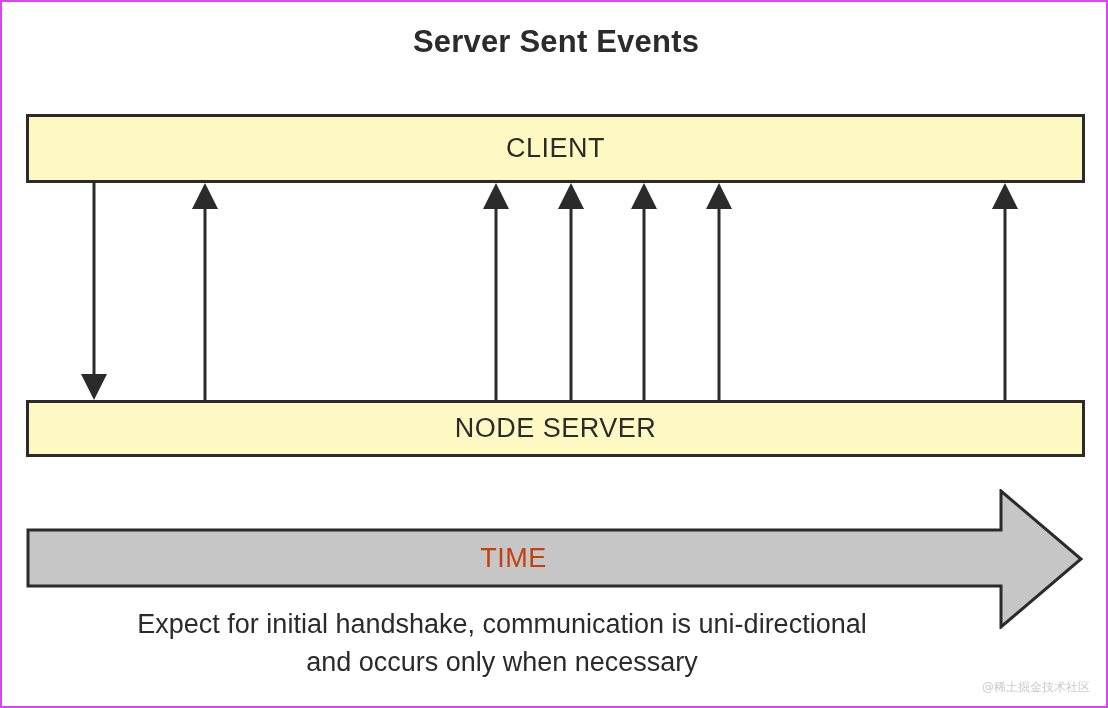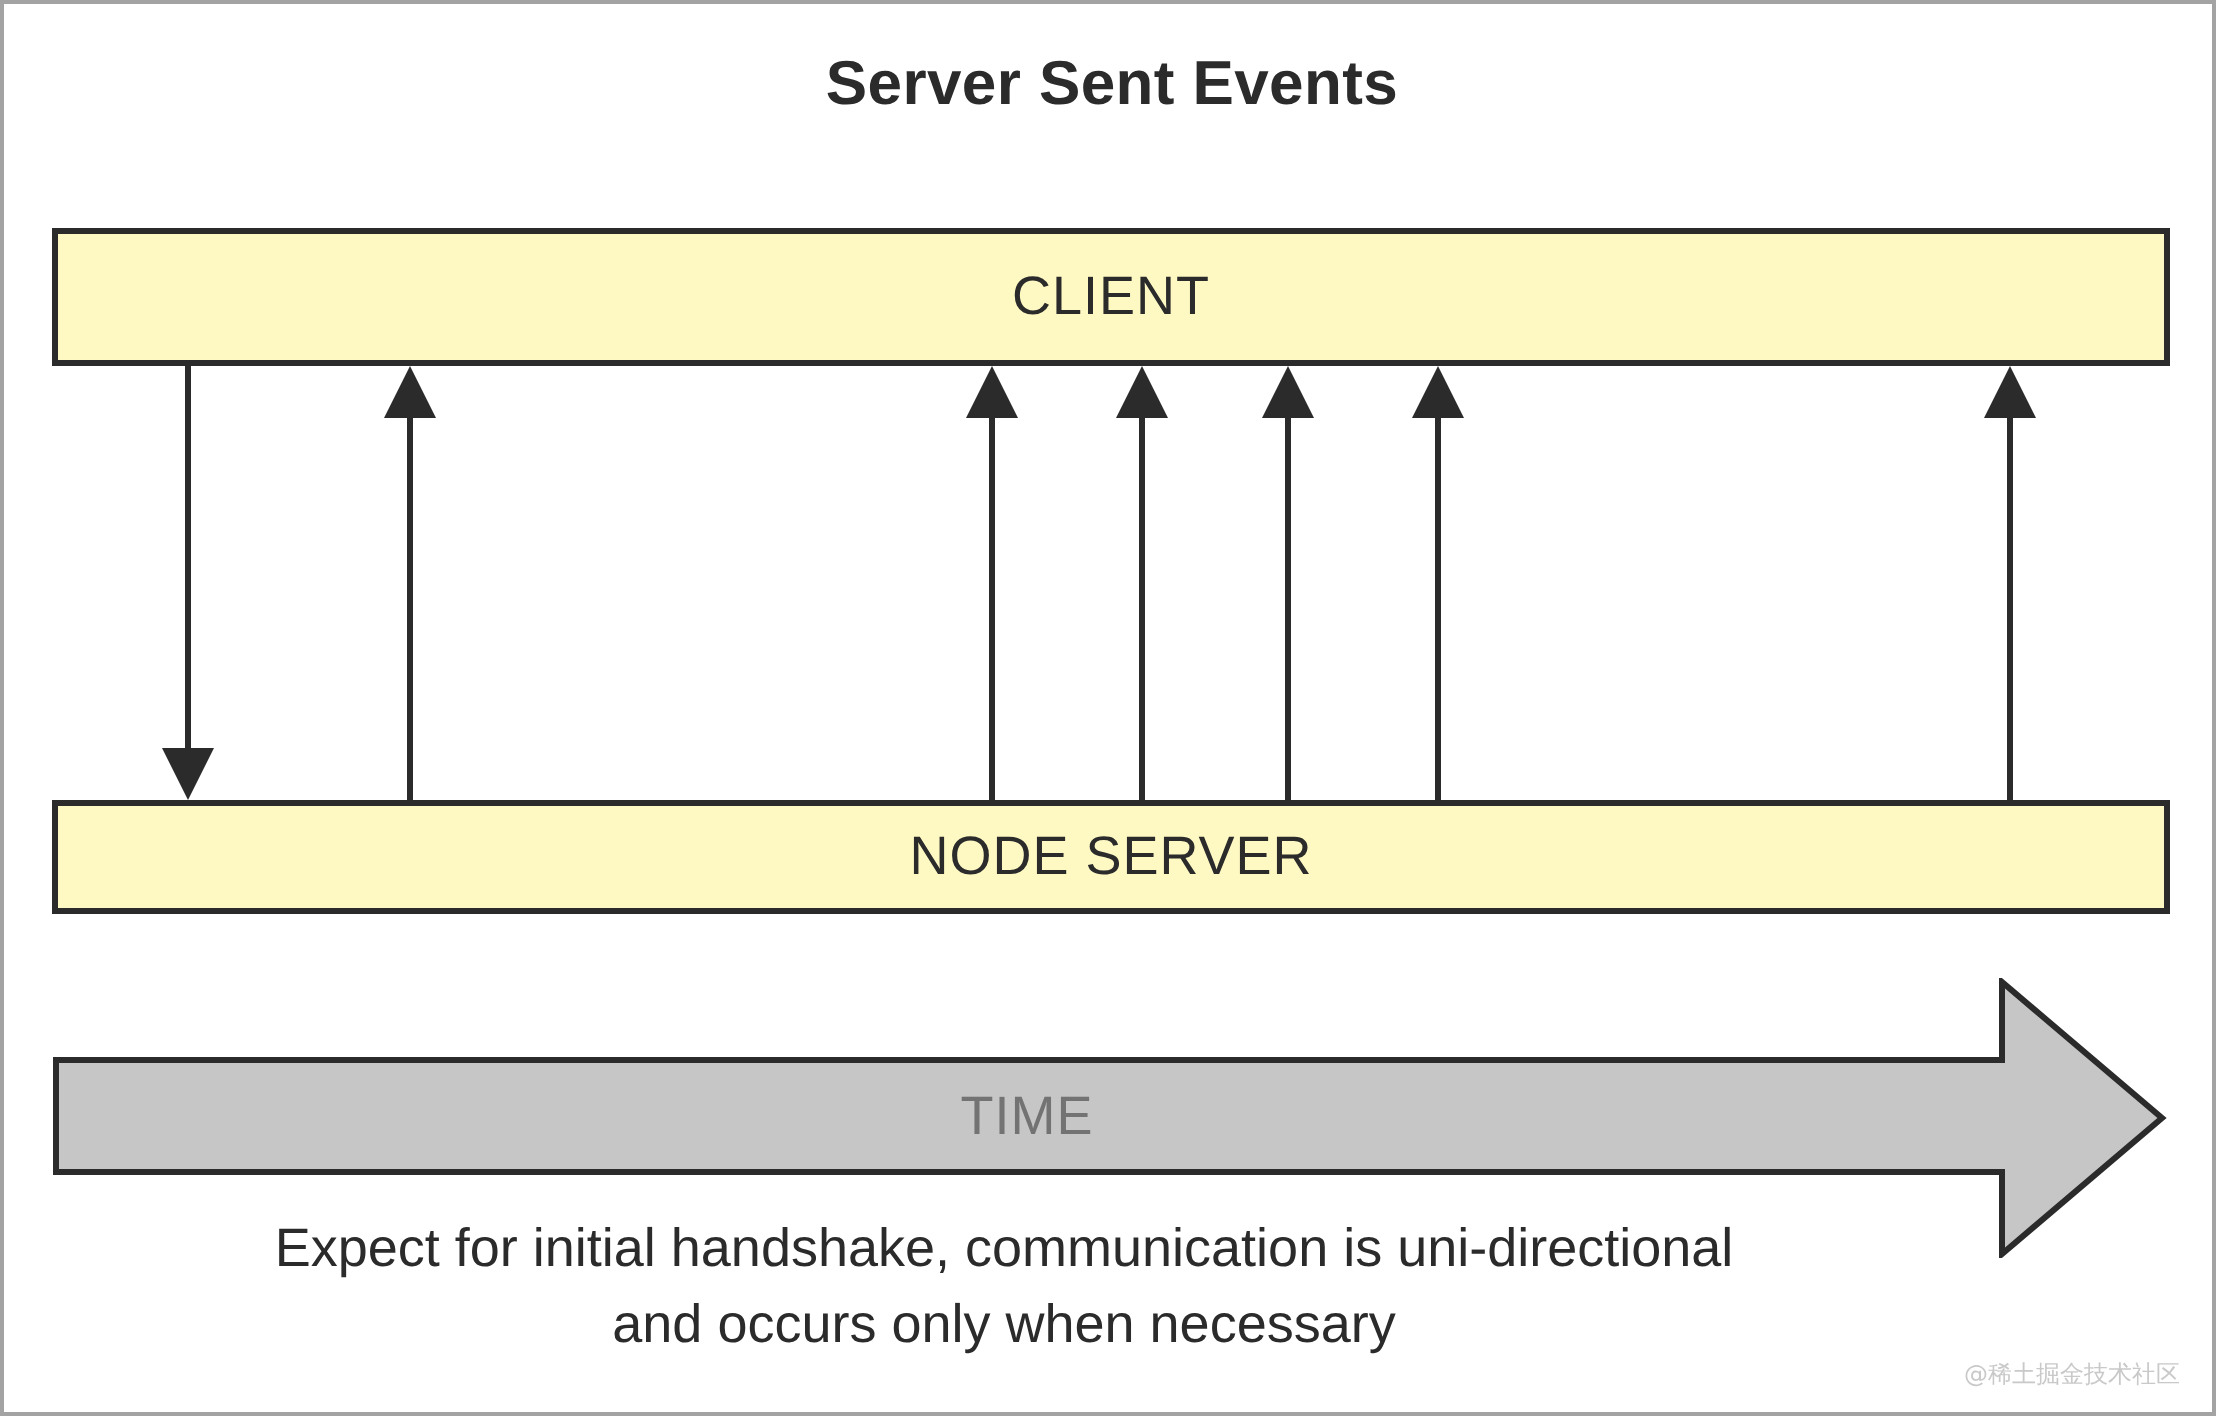--- a/index.html
+++ b/index.html
@@ -9,21 +9,21 @@
   }
   body {
     font-family: "Liberation Sans", sans-serif;
   }
   #canvas {
     position: relative;
     width: 1108px;
     height: 708px;
     background: #ffffff;
     box-sizing: border-box;
-    border: 2px solid #a3a3a3;
+    border: 2px solid #d946ef;
     overflow: hidden;
   }
 
   
   #diagram-title {
     position: absolute;
     left: 0;
     top: 22px;
     width: 1108px;
     text-align: center;
@@ -74,21 +74,21 @@
   }
   #time-label {
     position: absolute;
     left: 0;
     top: 41px;
     width: 975px;
     height: 56px;
     line-height: 56px;
     text-align: center;
     font-size: 27px;
-    color: #737373;
+    color: #c2410c;
     letter-spacing: 0.5px;
   }
 
   
   #caption {
     position: absolute;
     left: 0;
     top: 603px;
     width: 1000px;
     text-align: center;

